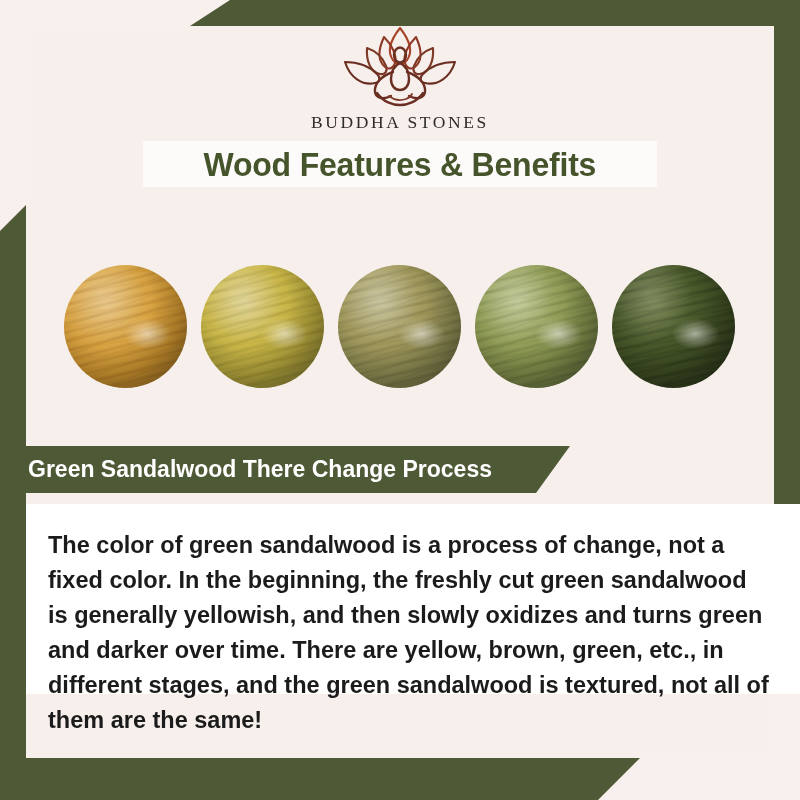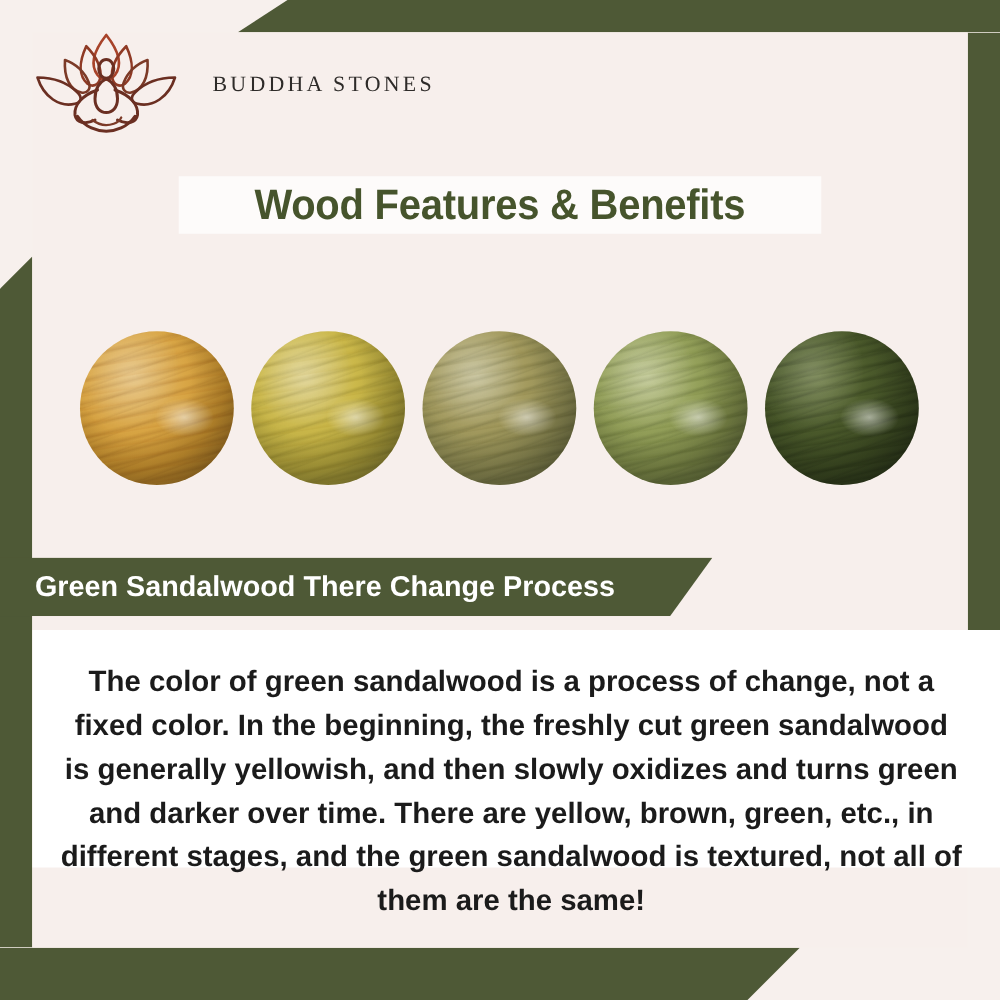--- a/index.html
+++ b/index.html
@@ -44,21 +44,21 @@
   
   #card{
     position:absolute;
     top:26px;left:26px;right:26px;bottom:42px;
     background:#f7efec;
   }
 
   
   #logo-block{
     position:absolute;top:22px;left:0;right:0;
-    display:flex;flex-direction:row;align-items:center;
+    display:flex;flex-direction:column;align-items:center;
   }
   #logo-mark{width:170px;height:88px;display:block;}
   #logo-wordmark{
     font-family:"Liberation Serif", serif;
     font-size:17.5px;letter-spacing:2.6px;
     color:#2e2b29;margin-top:2px;font-weight:400;
   }
 
   
   #headline-band{
@@ -106,21 +106,20 @@
   #section-title{
     font-family:"Liberation Sans Narrow","Liberation Sans",sans-serif;
     font-size:23px;font-weight:bold;color:#ffffff;
     margin-left:28px;letter-spacing:0px;white-space:nowrap;
   }
 
   
   #body-box{
     position:absolute;top:504px;left:26px;width:774px;height:190px;
     background:#ffffff;
-    text-align:center;
   }
   #body-text{
     font-family:"Liberation Sans Narrow","Liberation Sans",sans-serif;
     font-size:23.5px;font-weight:bold;color:#1b1b1b;
     line-height:35px;
     padding:24px 30px 0 22px;
     margin:0;
   }
 </style>
 </head>

